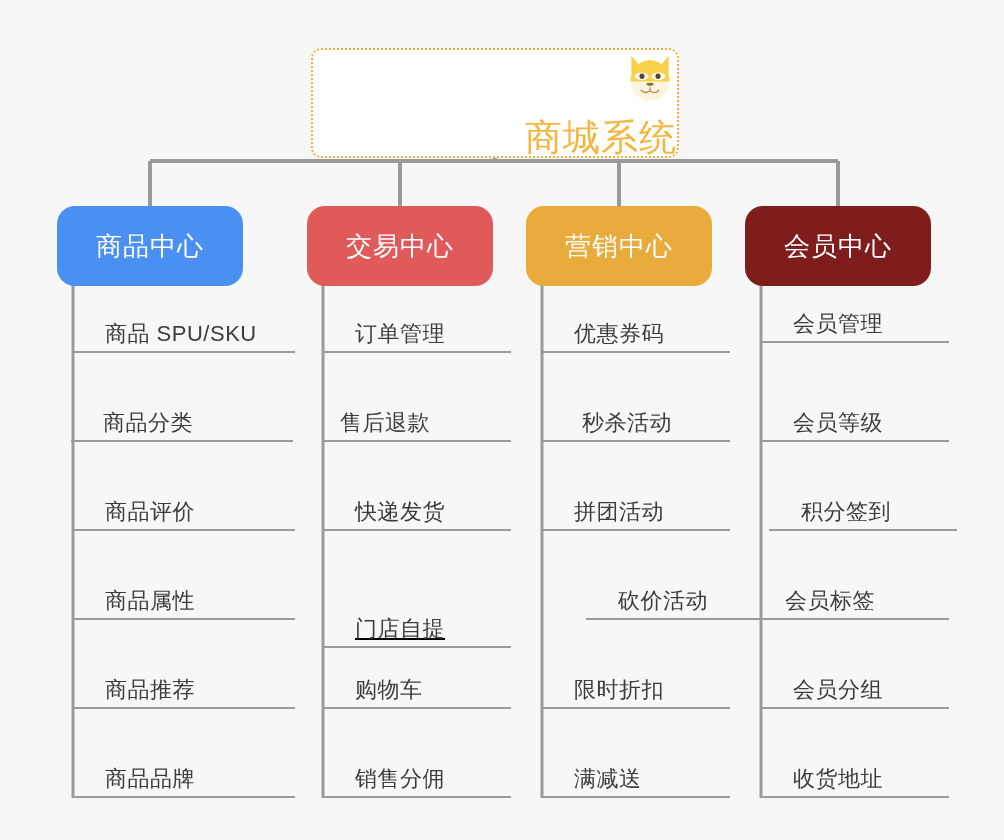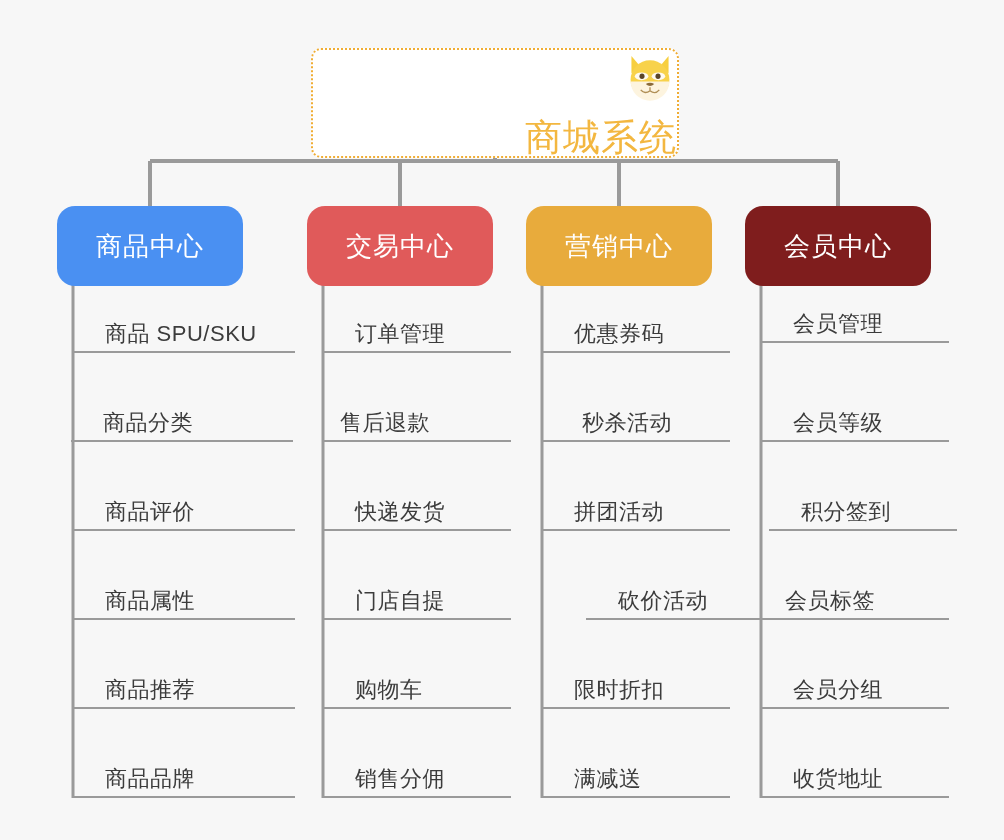--- a/index.html
+++ b/index.html
@@ -162,21 +162,21 @@
       </div>
       <div class="leaf" style="left: 323px; top: 313px; width: 188px;">
         <span class="leaf-label">订单管理</span>
       </div>
       <div class="leaf" style="left: 323px; top: 402px; width: 188px; padding-left: 17px;">
         <span class="leaf-label">售后退款</span>
       </div>
       <div class="leaf" style="left: 323px; top: 491px; width: 188px;">
         <span class="leaf-label">快递发货</span>
       </div>
-      <div class="leaf" style="left: 323px; top: 580px; width: 188px;">
+      <div class="leaf" style="left: 323px; top: 608px; width: 188px; text-decoration: underline;">
         <span class="leaf-label">门店自提</span>
       </div>
       <div class="leaf" style="left: 323px; top: 669px; width: 188px;">
         <span class="leaf-label">购物车</span>
       </div>
       <div class="leaf" style="left: 323px; top: 758px; width: 188px;">
         <span class="leaf-label">销售分佣</span>
       </div>
       <div class="branch-head b2" style="background: rgb(232, 171, 60);">
         <span>营销中心</span>

